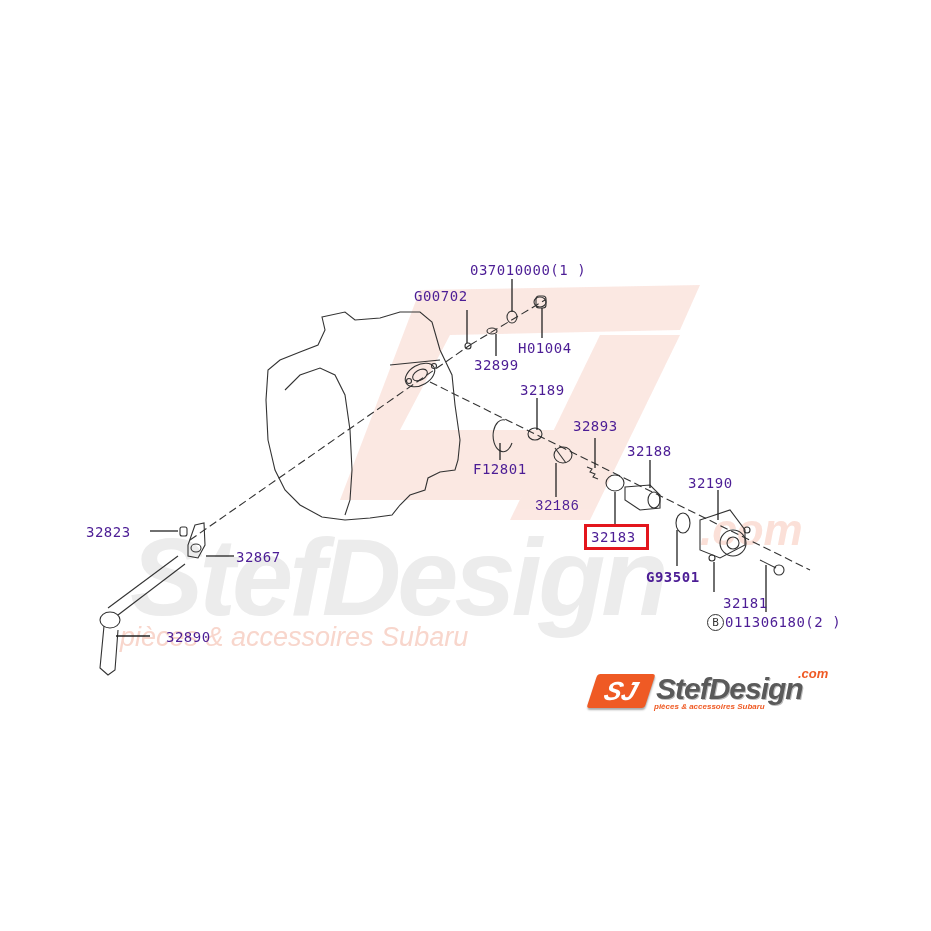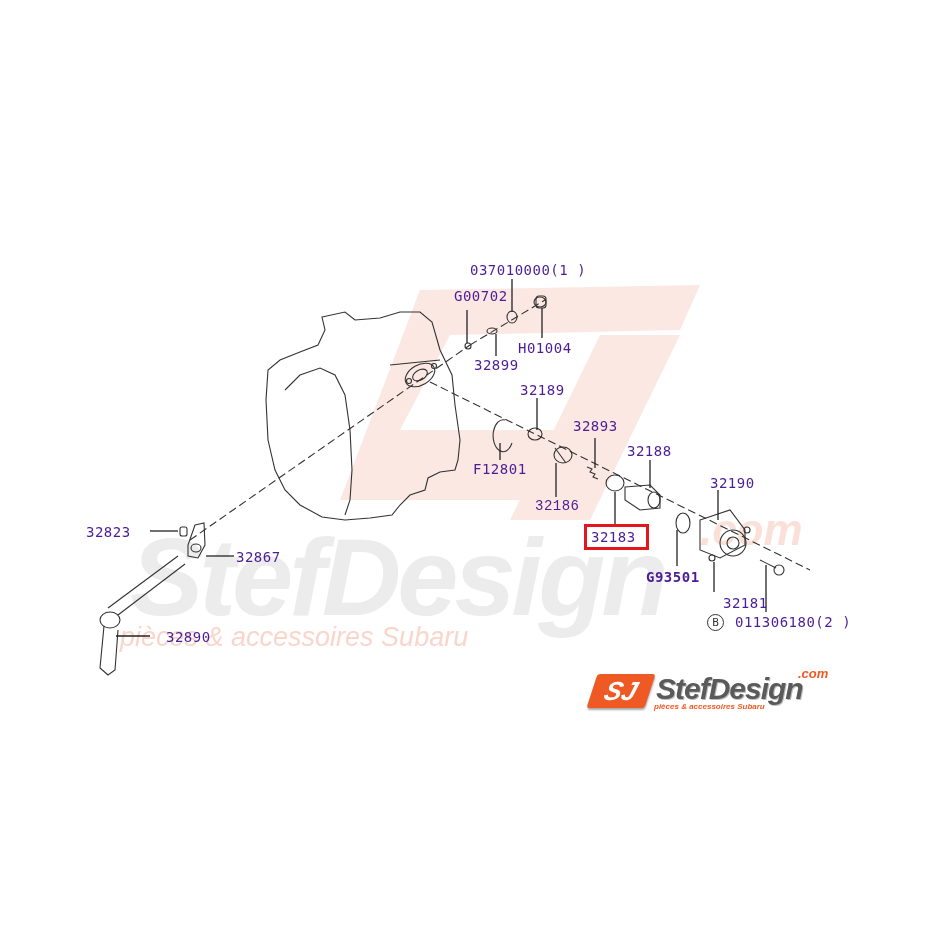--- a/index.html
+++ b/index.html
@@ -106,37 +106,37 @@
       <line x1="718" y1="490" x2="718" y2="520"></line>
       <line x1="714" y1="562" x2="714" y2="592"></line>
       <line x1="766" y1="565" x2="766" y2="612"></line>
       <line x1="150" y1="531" x2="178" y2="531"></line>
       <line x1="206" y1="556" x2="234" y2="556"></line>
       <line x1="116" y1="636" x2="150" y2="636"></line>
     </g>
   </svg>
 
   <div class="lbl" style="left:470px;top:262px;">037010000(1  )</div>
-  <div class="lbl" style="left:454px;top:288px;">G00702</div>
+  <div class="lbl" style="left:414px;top:288px;">G00702</div>
   <div class="lbl" style="left:518px;top:340px;">H01004</div>
   <div class="lbl" style="left:474px;top:357px;">32899</div>
   <div class="lbl" style="left:520px;top:382px;text-align:right;">32189</div>
   <div class="lbl" style="left:473px;top:461px;">F12801</div>
   <div class="lbl" style="left:573px;top:418px;">32893</div>
   <div class="lbl" style="left:535px;top:498px;font-family:Liberation Mono, monospace;">32186</div>
   <div class="lbl" style="left:627px;top:443px;">32188</div>
-  <div class="lbl" style="left:710px;top:475px;">32190</div>
+  <div class="lbl" style="left:688px;top:475px;">32190</div>
 
   <div class="hl-box" style="left:584px;top:524px;width:65px;height:26px;"></div>
   <div class="lbl" style="left:591px;top:529px;">32183</div>
 
   <div class="lbl" style="left:646px;top:569px;font-weight:bold;">G93501</div>
   <div class="lbl" style="left:723px;top:595px;">32181</div>
   <div style="position:absolute;left:707px;top:614px;width:15px;height:15px;border:1px solid #333;border-radius:50%;font-family:'DejaVu Sans Mono',monospace;font-size:11px;line-height:15px;text-align:center;color:#333;">B</div>
-  <div class="lbl" style="left:725px;top:614px;padding-left:10px;">011306180(2  )</div>
+  <div class="lbl" style="left:725px;top:614px;">011306180(2  )</div>
 
   <div class="lbl" style="left:86px;top:524px;">32823</div>
   <div class="lbl" style="left:236px;top:549px;">32867</div>
   <div class="lbl" style="left:154px;top:629px;margin-left:12px;">32890</div>
 
   <div style="position:absolute;left:590px;top:668px;width:260px;height:50px;">
     <div style="position:absolute;left:2px;top:6px;width:58px;height:34px;background:#ef5a24;transform:skewX(-18deg);border-radius:3px;box-shadow:1px 2px 2px #aaa;">
       <div style="position:absolute;left:0;top:2px;width:58px;text-align:center;color:#fff;font-family:'Liberation Sans',sans-serif;font-weight:bold;font-style:italic;font-size:26px;line-height:30px;">SJ</div>
     </div>
     <div class="logo-text" style="left:66px;top:4px;font-size:30px;color:#5a5a5a;letter-spacing:-1px;text-shadow:1px 1px 0 #bbb;">StefDesign</div>

